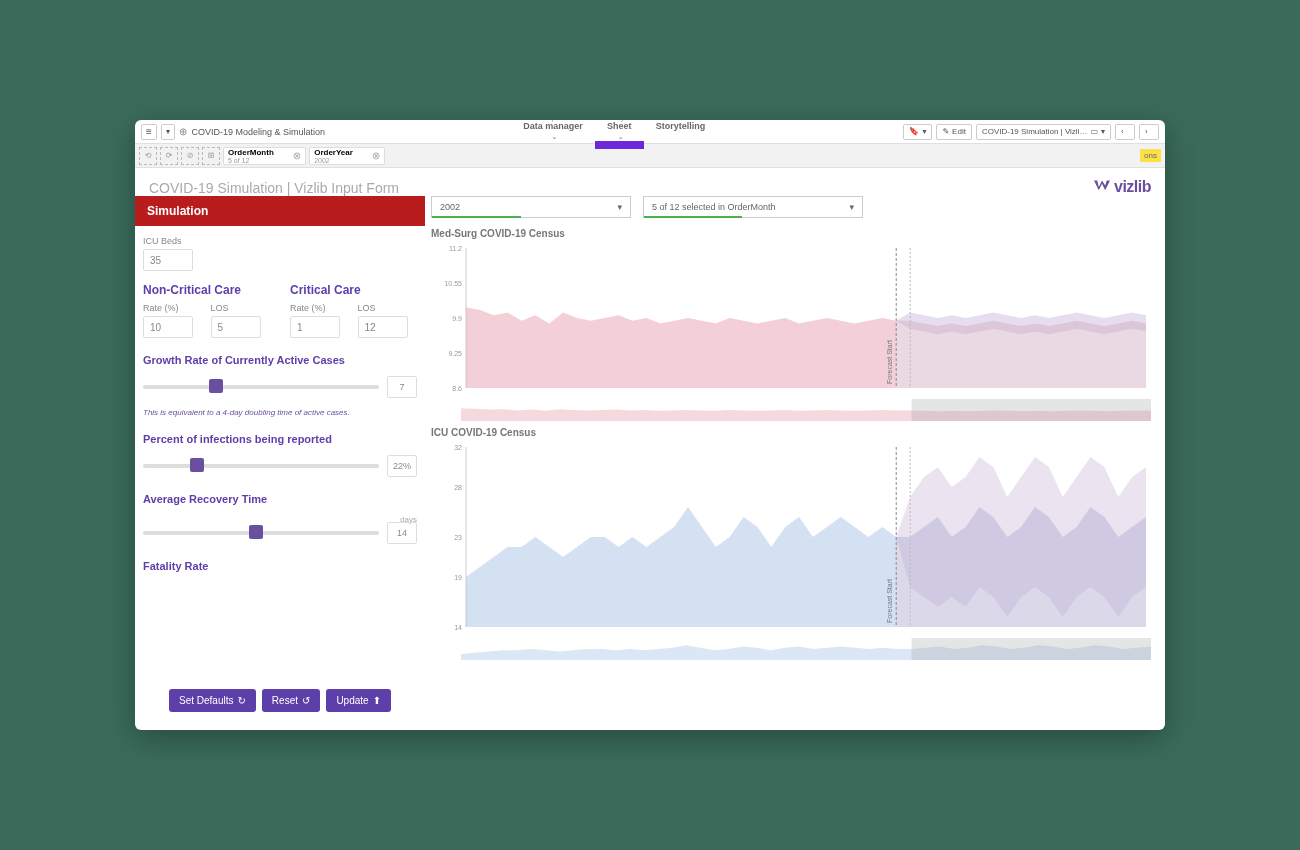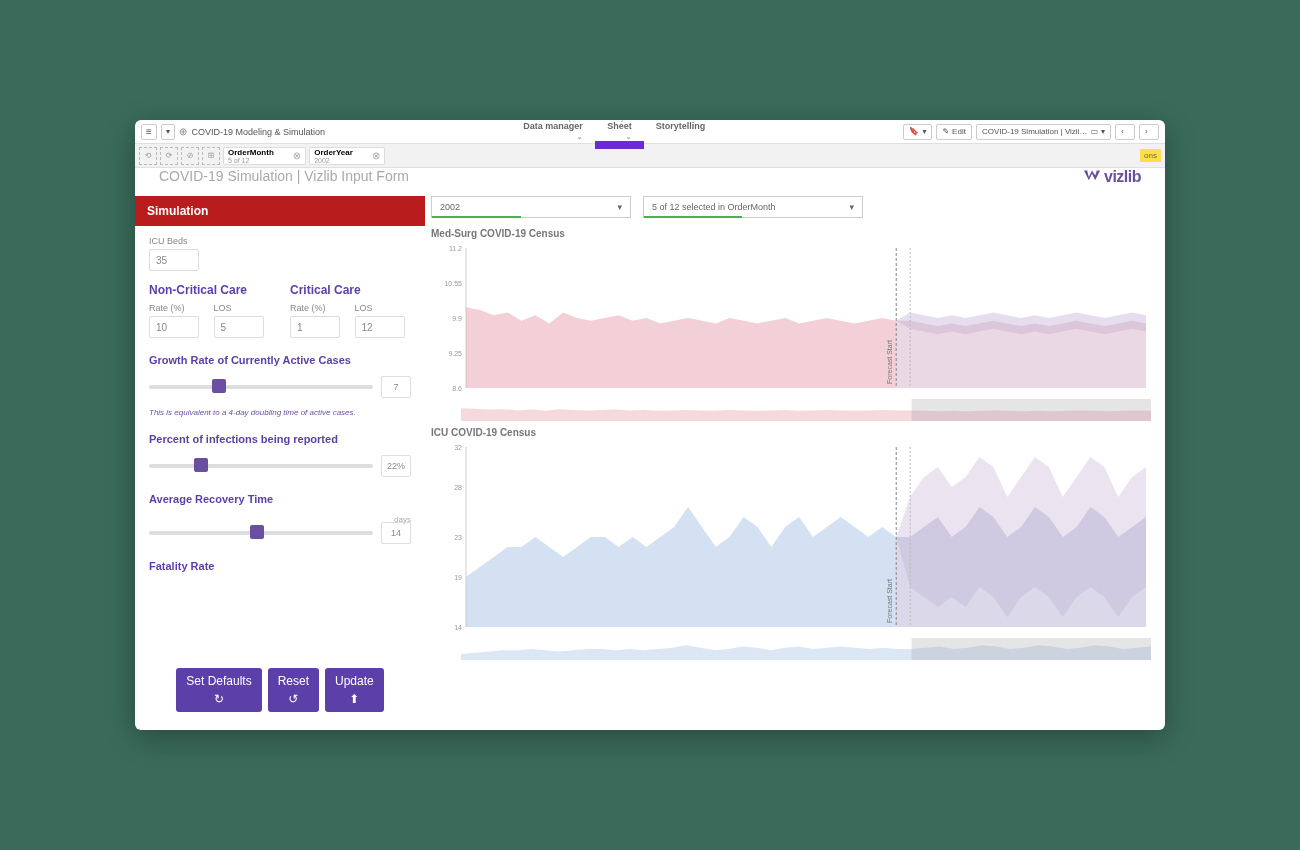--- a/index.html
+++ b/index.html
@@ -4,61 +4,61 @@
 <style>
 * { box-sizing: border-box; margin: 0; padding: 0; font-family: -apple-system, BlinkMacSystemFont, "Segoe UI", Arial, sans-serif; }
 body { background: #3a6b5a; width: 1300px; height: 850px; display: flex; align-items: center; justify-content: center; }
 .window { width: 1030px; height: 610px; background: #fff; border-radius: 6px; box-shadow: 0 8px 30px rgba(0,0,0,0.3); overflow: hidden; display: flex; flex-direction: column; }
 .topbar { height: 24px; display: flex; align-items: center; border-bottom: 1px solid #e0e0e0; font-size: 9px; color: #555; }
 .topbar-left { display: flex; align-items: center; gap: 4px; padding: 0 6px; }
 .hamburger-btn { width: 16px; height: 16px; border: 1px solid #ccc; border-radius: 2px; display: flex; align-items: center; justify-content: center; font-size: 10px; cursor: pointer; }
 .chev-btn { width: 14px; height: 16px; border: 1px solid #ccc; border-radius: 2px; display: flex; align-items: center; justify-content: center; font-size: 8px; cursor: pointer; }
 .globe { font-size: 10px; color: #888; }
 .topbar-center { flex: 1; display: flex; justify-content: center; gap: 0; }
-.nav-seg { text-align: right; padding: 0 12px; position: relative; }
+.nav-seg { text-align: center; padding: 0 12px; position: relative; }
 .nav-seg .sub { font-size: 7px; color: #999; }
 .nav-seg .main { font-size: 9px; color: #666; font-weight: 600; }
 .nav-seg.active { border-bottom: 8px solid #6d28d9; }
 .nav-seg .chev { font-size: 7px; color: #aaa; margin-left: 3px; }
 .topbar-right { display: flex; align-items: center; gap: 4px; padding: 0 6px; }
 .tb-btn { height: 16px; border: 1px solid #ccc; border-radius: 2px; padding: 0 5px; display: flex; align-items: center; font-size: 8px; cursor: pointer; gap: 3px; }
 .nav-arrow { width: 20px; }
 .filterbar { height: 24px; background: #f2f2f2; border-bottom: 1px solid #e0e0e0; display: flex; align-items: center; gap: 3px; padding: 0 4px; }
 .filter-ico { width: 18px; height: 18px; border: 1px dashed #bbb; display: flex; align-items: center; justify-content: center; font-size: 8px; color: #999; cursor: pointer; }
 .filter-chip { height: 18px; background: #fff; border: 1px solid #ddd; border-radius: 2px; padding: 0 4px; display: flex; align-items: center; gap: 19px; font-size: 8px; }
 .filter-chip .name { font-weight: 600; font-size: 8px; }
 .filter-chip .val { font-size: 7px; color: #999; }
 .filter-chip .close { color: #aaa; cursor: pointer; font-size: 10px; }
 .filterbar-end { margin-left: auto; background: #fde047; font-size: 8px; padding: 2px 4px; color: #666; }
-.page-title-row { height: 28px; display: flex; align-items: flex-start; padding: 0 24px; justify-content: space-between; }
+.page-title-row { height: 28px; display: flex; align-items: flex-end; padding: 0 14px; justify-content: space-between; }
 .page-title { font-size: 14px; color: #aaa; font-weight: 400; }
 .logo { display: flex; align-items: center; gap: 4px; color: #6a4fa0; font-weight: 700; font-size: 16px; letter-spacing: -0.5px; }
 .logo-icon { width: 16px; height: 14px; }
 .content { flex: 1; display: flex; gap: 6px; padding: 0 10px 10px 0; overflow: hidden; }
 .sidebar { width: 290px; background: #fff; display: flex; flex-direction: column; }
 .sim-header { background: #b91c1c; color: #fff; font-size: 12px; font-weight: 600; padding: 8px 12px; }
-.sim-body { padding: 10px 14px; flex: 1; overflow-y: auto; font-size: 10px; color: #666; position: relative; }
+.sim-body { padding: 10px 8px; flex: 1; overflow-y: auto; font-size: 10px; color: #666; position: relative; }
 .sim-body::-webkit-scrollbar { width: 6px; }
 .sim-body::-webkit-scrollbar-thumb { background: #bbb; border-radius: 3px; }
 .field-label { font-size: 9px; color: #888; margin-bottom: 3px; }
 .field-input { width: 50px; height: 22px; border: 1px solid #ddd; border-radius: 2px; padding: 0 6px; font-size: 10px; color: #888; }
 .care-row { display: flex; gap: 20px; margin-top: 12px; }
 .care-col { flex: 1; }
 .care-title { font-size: 12px; font-weight: 700; color: #5c3fa8; margin-bottom: 6px; }
 .care-fields { display: flex; gap: 8px; }
 .care-fields .fld { flex: 1; }
 .section-title { font-size: 11px; font-weight: 700; color: #5c3fa8; margin-top: 16px; margin-bottom: 10px; }
 .slider-row { display: flex; align-items: center; gap: 8px; }
 .slider { flex: 1; height: 4px; background: #ddd; position: relative; border-radius: 2px; }
 .slider-thumb { position: absolute; top: -6px; width: 14px; height: 14px; background: #6a4fa0; border-radius: 2px; cursor: pointer; }
 .slider-val { width: 30px; height: 22px; border: 1px solid #ddd; border-radius: 2px; font-size: 9px; display: flex; align-items: center; justify-content: center; color: #888; }
 .slider-note { font-size: 8px; font-style: italic; color: #6a4fa0; margin-top: 10px; }
 .slider-unit { font-size: 8px; color: #aaa; text-align: right; margin-bottom: -2px; }
 .sim-footer { padding: 8px 12px; display: flex; gap: 6px; justify-content: center; }
-.pbtn { background: #5c3fa8; color: #fff; border: none; border-radius: 3px; padding: 6px 10px; font-size: 12px; cursor: pointer; display: flex; align-items: center; gap: 4px; flex-direction: column; }
+.pbtn { background: #5c3fa8; color: #fff; border: none; border-radius: 3px; padding: 6px 10px; font-size: 10px; cursor: pointer; display: flex; align-items: center; gap: 4px; }
 .main { flex: 1; display: flex; flex-direction: column; gap: 2px; }
 .dropdown-row { display: flex; gap: 12px; margin-bottom: 4px; }
 .dd { height: 22px; border: 1px solid #ccc; background: #fff; font-size: 9px; color: #666; padding: 0 8px; display: flex; align-items: center; justify-content: space-between; cursor: pointer; position: relative; }
 .dd::after { content: ''; position: absolute; bottom: -1px; left: 0; width: 45%; height: 2px; background: #4caf50; }
 .dd1 { width: 200px; }
 .dd2 { width: 220px; gap: 16px; }
 .chart-title { font-size: 10px; font-weight: 600; color: #777; margin: 4px 0 2px 0; }
 .chart { position: relative; background: #fff; }
 .chart svg { display: block; }
 .mini-chart { height: 22px; margin-top: 4px; position: relative; }

